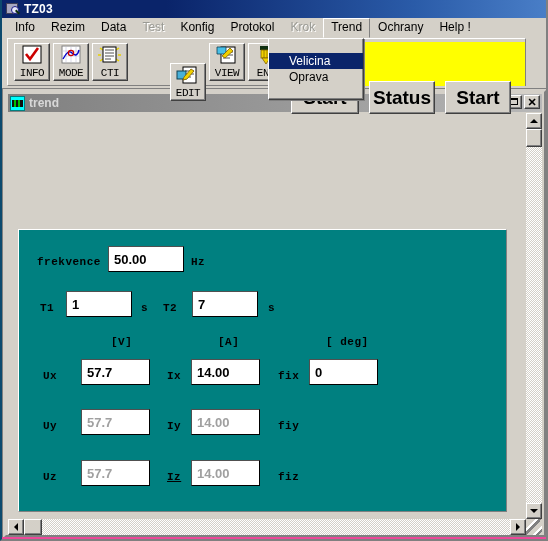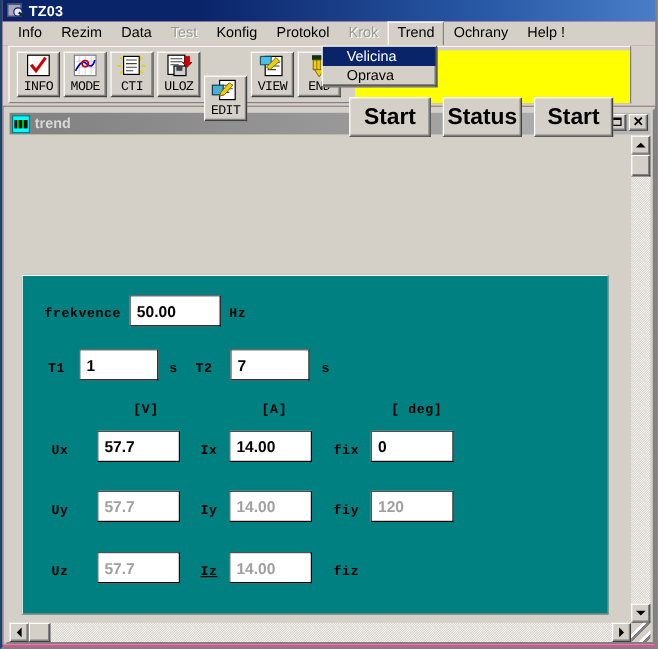--- a/index.html
+++ b/index.html
@@ -198,21 +198,21 @@
     left: 266px; top: 38px;
     width: 96px;
     background: #d4d0c8;
     border-top: 1px solid #ffffff;
     border-left: 1px solid #ffffff;
     border-right: 1px solid #404040;
     border-bottom: 1px solid #404040;
     box-shadow: inset -1px -1px 0 #808080, 1px 1px 0 #808080;
     box-sizing: border-box;
     z-index: 60;
-    padding: 0 0;
+    padding: 14px 0;
   }
   .dd-item {
     height: 16px;
     line-height: 16px;
     padding-left: 20px;
     font-size: 12px;
     font-family: "Liberation Sans", sans-serif;
     color: #000000;
   }
   .dd-item.sel {
@@ -504,36 +504,20 @@
               <line x1="12" y1="5" x2="21" y2="5"></line>
                 <line x1="12" y1="8" x2="21" y2="8"></line>
               <line x1="12" y1="11" x2="21" y2="11"></line>
                 <line x1="12" y1="14" x2="18" y2="14"></line>
             </g>
           </svg>
         </div>
         <div class="cap">CTI</div>
       </div>
 
-      <div class="tbtn" style="left:123px;">
-        <div class="glyph">
-          <svg width="34" height="20" viewBox="0 0 34 20">
-            <rect x="8" y="1" width="14" height="16" fill="#fff" stroke="#000" stroke-width="1"></rect>
-            <g stroke="#404040" stroke-width="0.9">
-              <line x1="10" y1="4" x2="20" y2="4"></line>
-                <line x1="10" y1="6.5" x2="20" y2="6.5"></line>
-              <line x1="10" y1="9" x2="17" y2="9"></line>
-            </g>
-            <rect x="13" y="10" width="10" height="8" fill="#d0d0d0" stroke="#000" stroke-width="1"></rect>
-            <rect x="15" y="10" width="5" height="4" fill="#404040"></rect>
-            <path d="M22 2 L26 2 L26 7 L28 7 L24 11 L20 7 L22 7 Z" fill="#d00000" stroke="#800000" stroke-width="0.6"></path>
-          </svg>
-        </div>
-        <div class="cap">ULOZ</div>
-      </div>
 
       <div class="tbtn" style="left:162px;margin-top:20px;">
         <div class="glyph">
           <svg width="34" height="20" viewBox="0 0 34 20">
             <rect x="12" y="2" width="13" height="16" fill="#fff" stroke="#000" stroke-width="1"></rect>
             <g stroke="#404040" stroke-width="0.9">
               <line x1="14" y1="6" x2="23" y2="6"></line>
                 <line x1="14" y1="9" x2="23" y2="9"></line>
               <line x1="14" y1="12" x2="20" y2="12"></line>
             </g>
@@ -629,21 +613,20 @@
           <span class="lbl" style="left:148px; top:140px;text-align:center;">Ix</span>
           <div class="fld" style="left:172px; top:129px; width:69px; height:26px;">14.00</div>
           <span class="lbl" style="left:259px; top:140px;">fix</span>
           <div class="fld" style="left:290px; top:129px; width:69px; height:26px;">0</div>
 
           <span class="lbl" style="left:24px; top:190px;">Uy</span>
           <div class="fld ro" style="left:62px; top:179px; width:69px; height:26px;">57.7</div>
           <span class="lbl" style="left:148px; top:190px;">Iy</span>
           <div class="fld ro" style="left:172px; top:179px; width:69px; height:26px;">14.00</div>
           <span class="lbl" style="left:259px; top:190px;">fiy</span>
-          <div class="fld ro" style="left:290px; top:179px; width:69px; height:26px;">120</div>
 
           <span class="lbl" style="left:24px; top:241px;">Uz</span>
           <div class="fld ro" style="left:62px; top:230px; width:69px; height:26px;">57.7</div>
           <span class="lbl" style="left:148px; top:241px;text-decoration:underline;">Iz</span>
           <div class="fld ro" style="left:172px; top:230px; width:69px; height:26px;">14.00</div>
           <span class="lbl" style="left:259px; top:241px;">fiz</span>
 
         </div>
 
         <div class="vsb">

